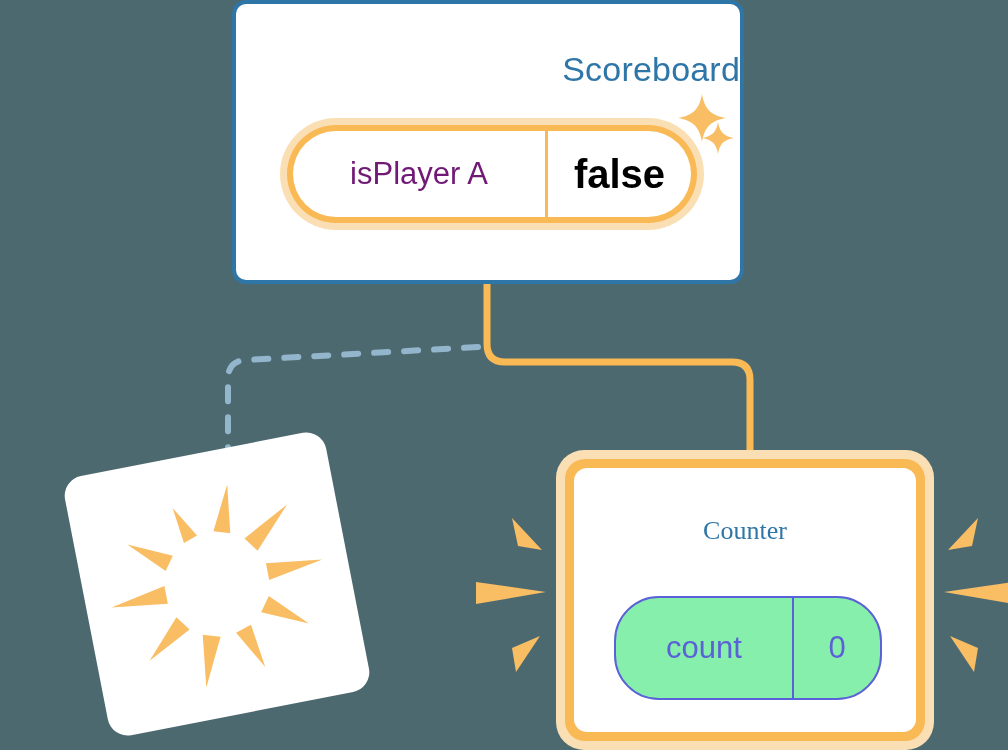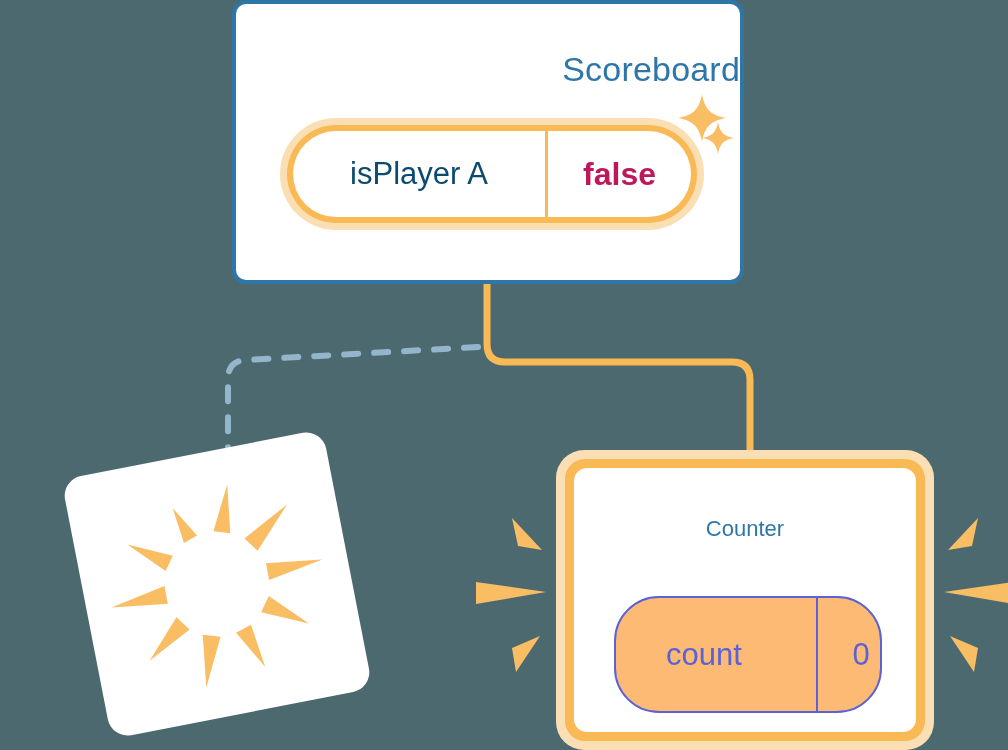--- a/index.html
+++ b/index.html
@@ -83,36 +83,36 @@
     background: #ffffff;
     display: flex;
     align-items: stretch;
     overflow: hidden;
   }
   .pill-orange-key {
     flex: 0 0 252px;
     display: flex;
     align-items: center;
     justify-content: center;
-    color: #0c4a6e;
+    color: #701a75;
     font-size: 31px;
     font-weight: 400;
   }
   .pill-orange-div {
     width: 3px;
     background: #f9b955;
     align-self: stretch;
   }
   .pill-orange-val {
     flex: 1 1 auto;
     display: flex;
     align-items: center;
     justify-content: center;
-    color: #be185d;
-    font-size: 32px;
+    color: #000000;
+    font-size: 40px;
     font-weight: 700;
   }
 
   
   .sparkle {
     position: absolute;
     z-index: 7;
   }
 
   
@@ -140,40 +140,40 @@
     position: relative;
     width: 100%;
     height: 100%;
     background: #ffffff;
     border-radius: 13px;
     box-sizing: border-box;
     overflow: hidden;
   }
   .counter-title {
     color: #2f76a8;
-    font-size: 22px;
+    font-size: 26px;
     font-weight: 400;
     text-align: center;
     margin-top: 50px;
     line-height: 1;
+    font-family: Liberation Serif, serif;
   }
   .pill-blue {
     position: absolute;
     left: 40px;
     top: 128px;
     width: 268px;
-    height: 117px;
+    height: 104px;
     border: 2px solid #5b61d6;
     border-radius: 45px;
     box-sizing: border-box;
     display: flex;
     align-items: stretch;
     overflow: hidden;
-    background: #fdba74;
-    gap: 24px;
+    background: #86efac;
   }
   .pill-blue-key {
     flex: 0 0 176px;
     display: flex;
     align-items: center;
     justify-content: center;
     color: #5b61d6;
     font-size: 31px;
   }
   .pill-blue-div {

